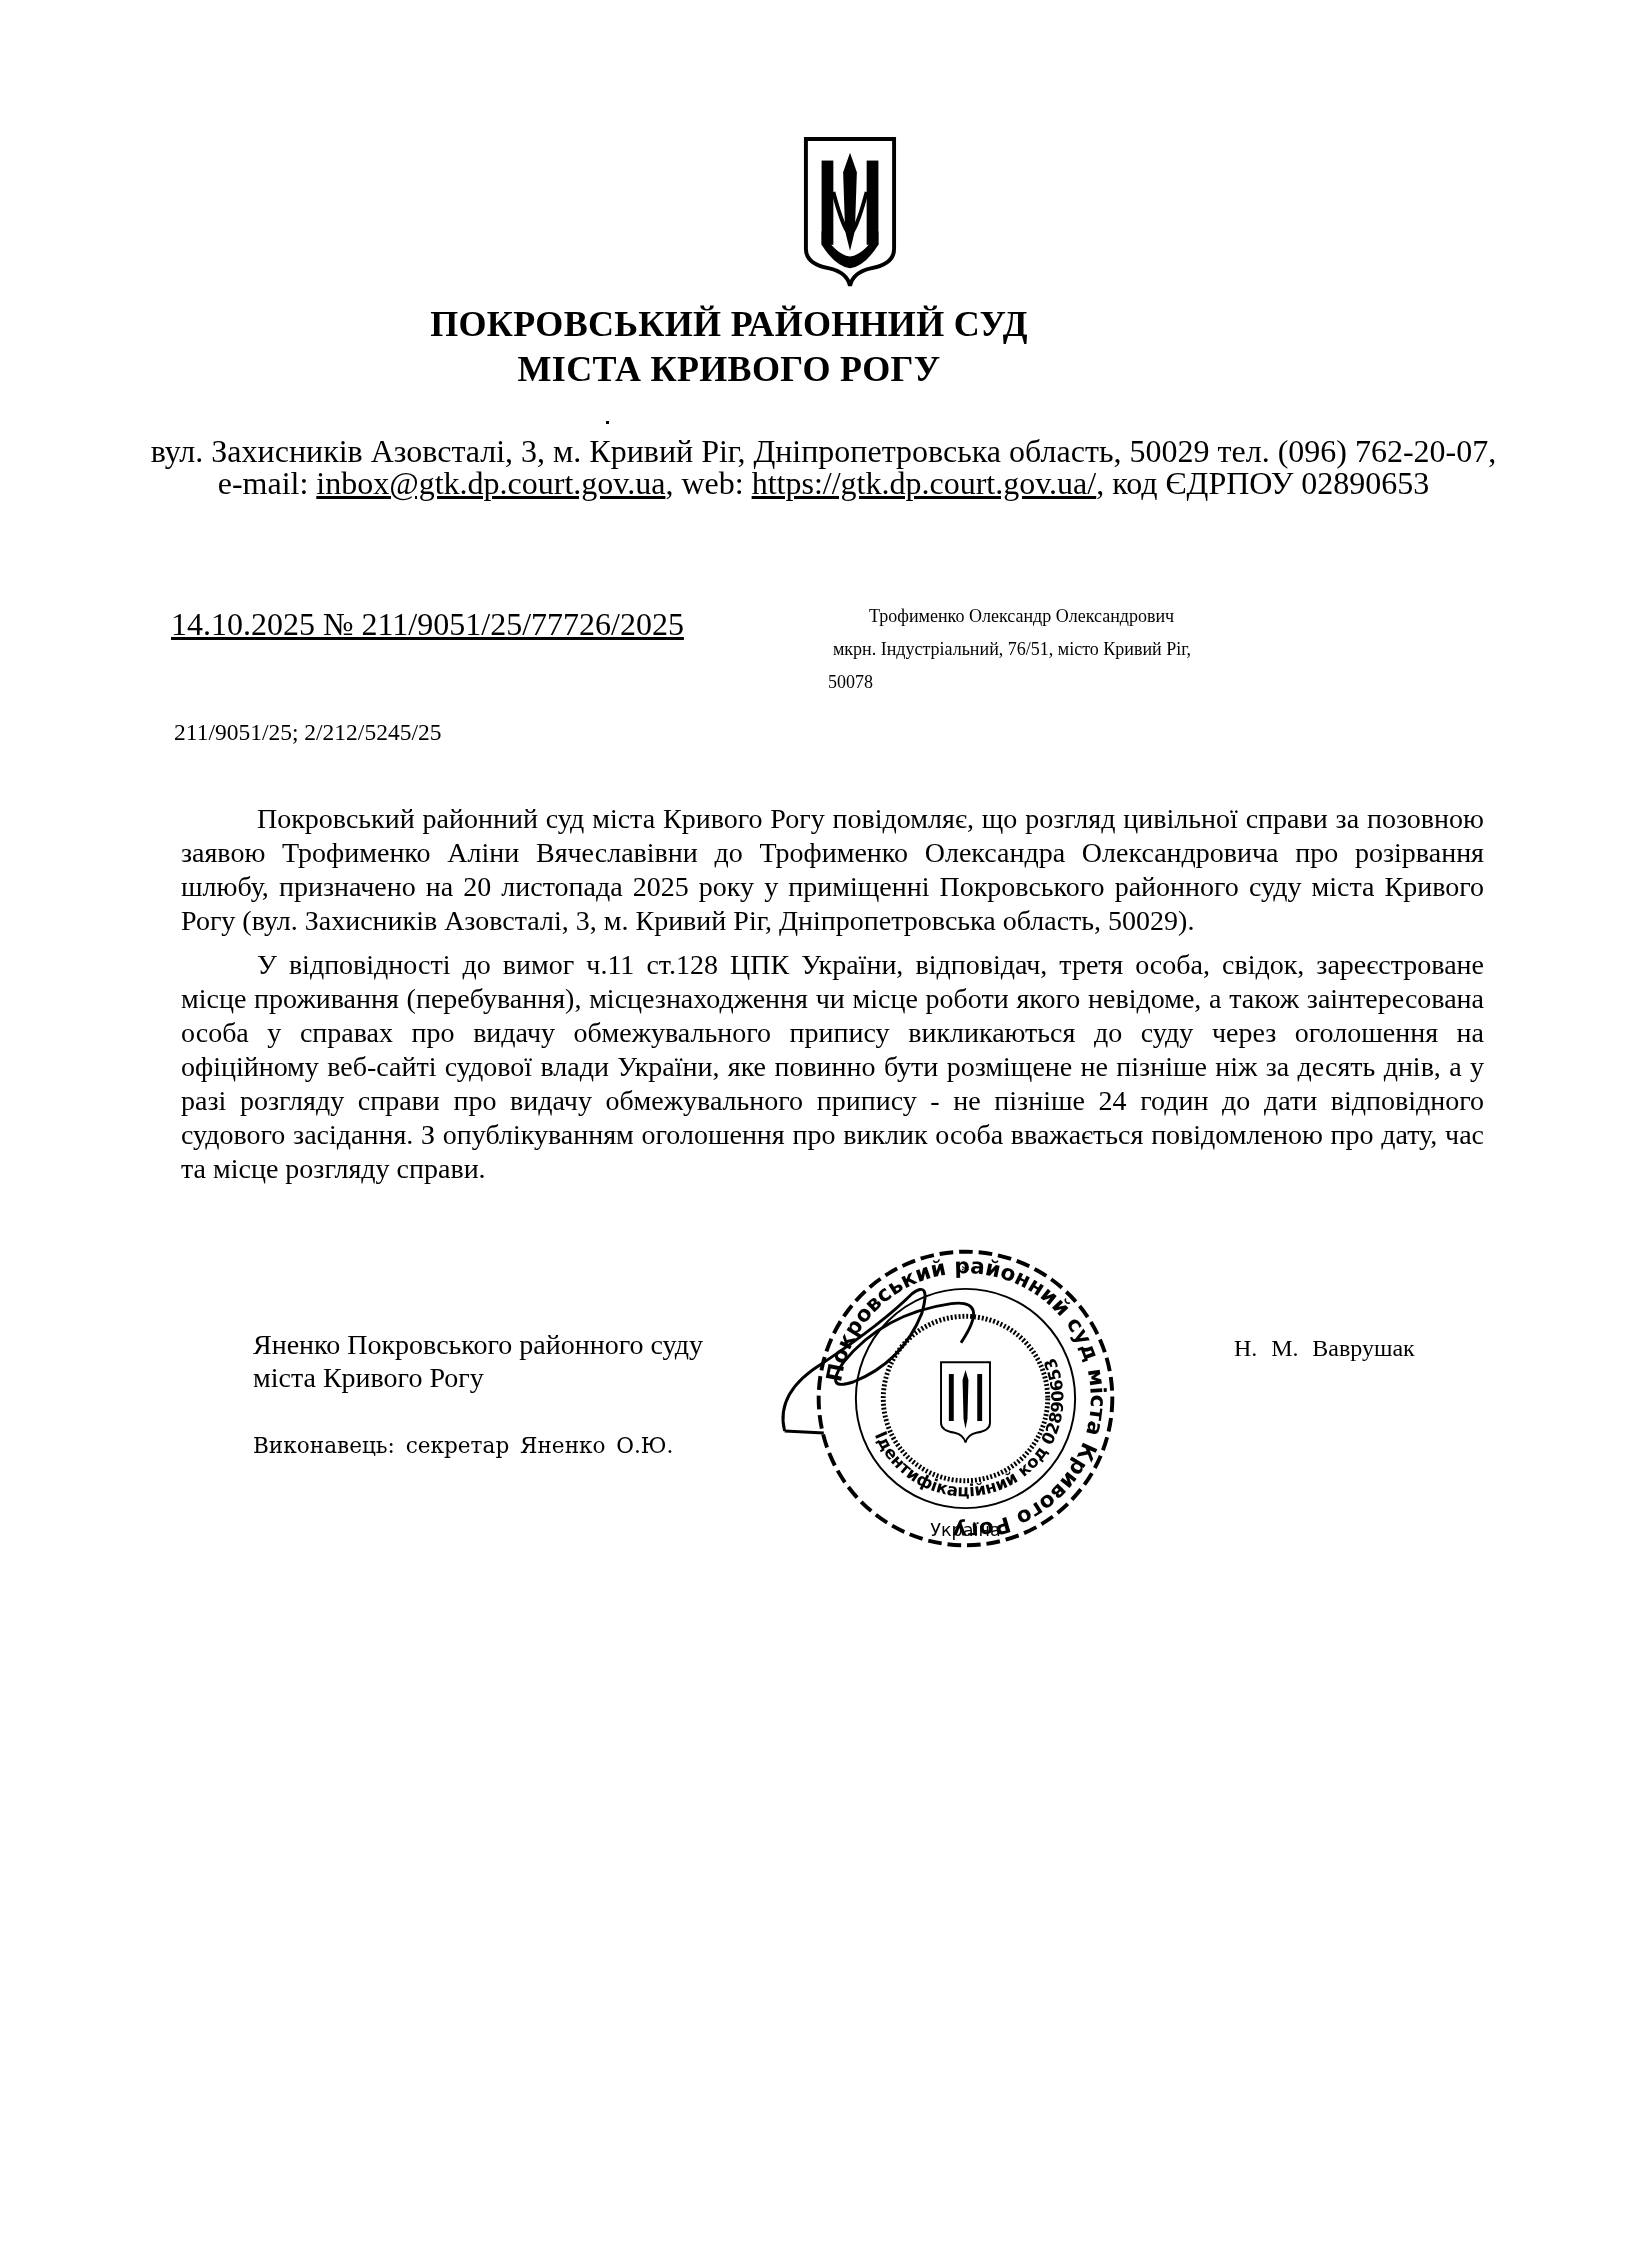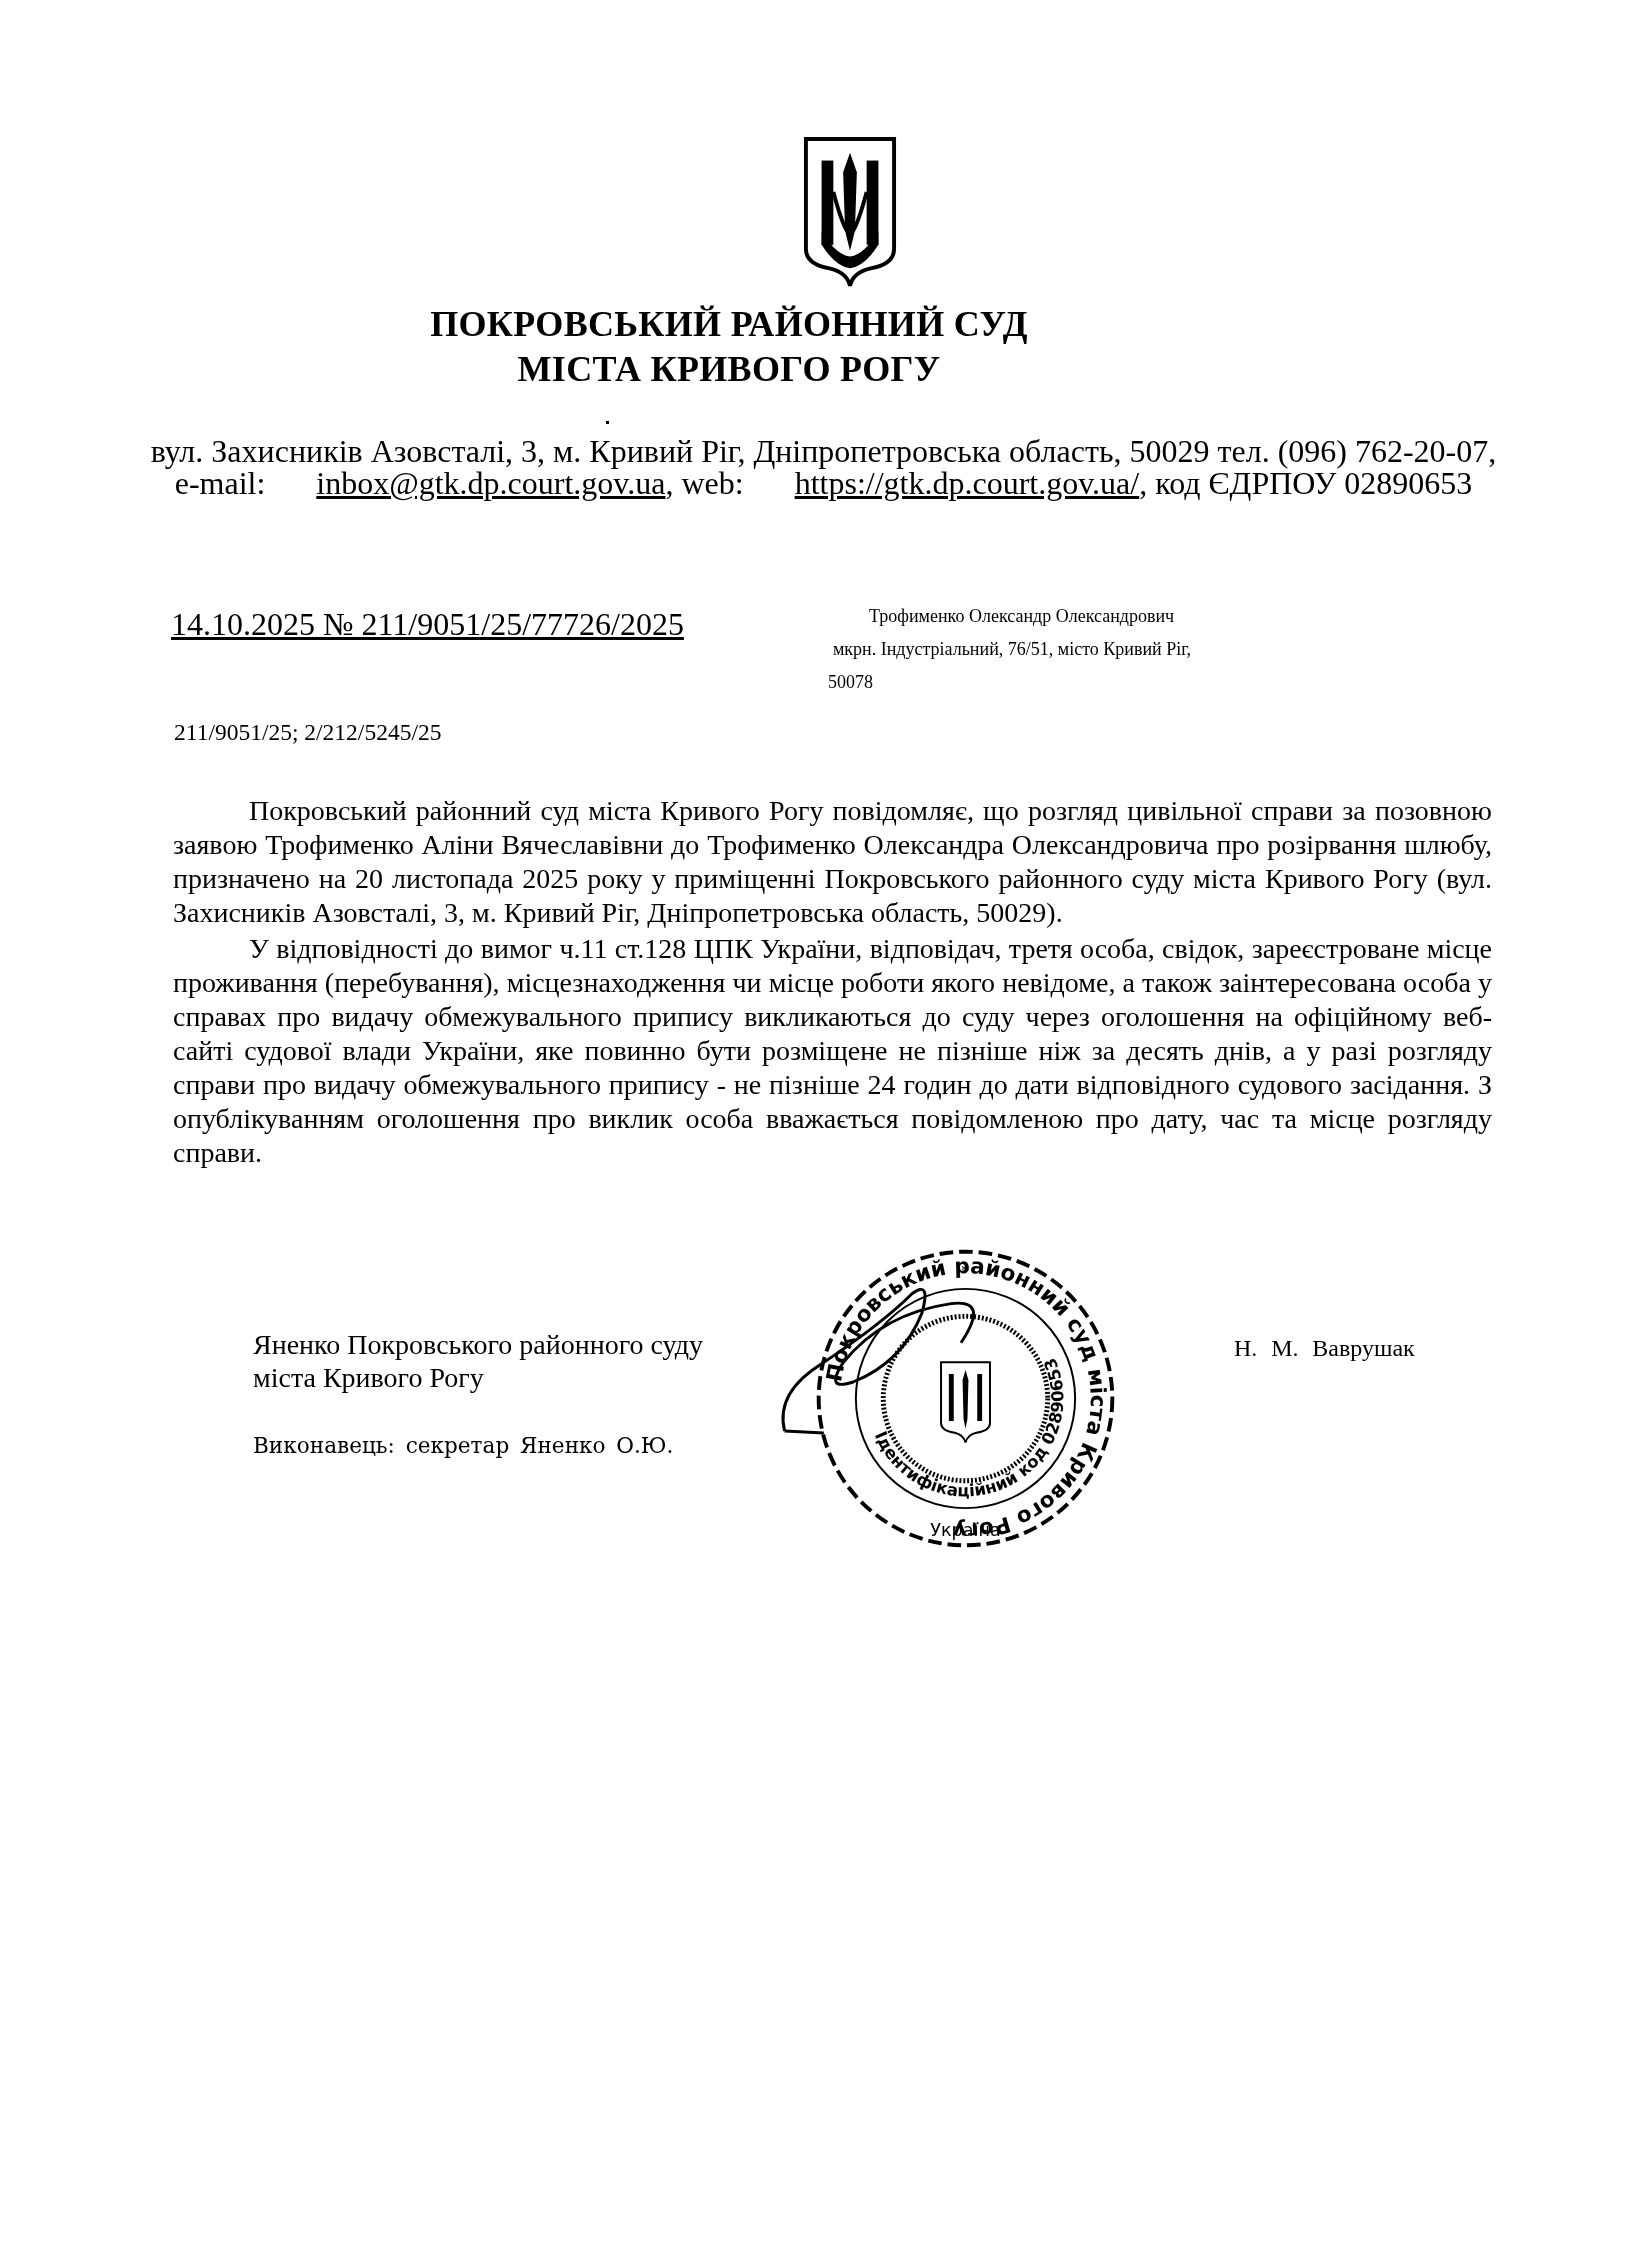--- a/index.html
+++ b/index.html
@@ -13,31 +13,31 @@
     left: 0; width: 1458px; text-align: center; font-weight: bold;
     font-size: 36px; line-height: 45px; letter-spacing: 0.3px;
   }
   .ct1 { top: 302px; }
   .ct2 { top: 347px; }
   .contacts {
     left: 147px; width: 1353px; text-align: center; font-size: 32px; line-height: 31px;
   }
   .c1 { top: 436px; }
   .c2 { top: 468px; }
-  .u { text-decoration: underline; margin-left: 43px; }
+  .u { text-decoration: underline; }
   .outno { left: 171px; top: 606px; font-size: 32px; text-decoration: underline; }
   .recipient { left: 828px; top: 600px; font-size: 18px; line-height: 33px; width: 686px; }
   .recipient .r1 { padding-left: 41px; }
   .recipient .r2 { padding-left: 4.9px; }
   .caseref { left: 174px; top: 719px; font-size: 23.5px; }
   .body {
     left: 171px; top: 792px; width: 1323px; font-size: 28px; line-height: 34px;
     text-align: justify;
   }
-  .body p { margin: 2px; text-indent: 76px; }
+  .body p { margin: 10px; text-indent: 76px; }
   .judge { left: 253px; top: 1328px; font-size: 28px; line-height: 33px; }
   .judge-name { left: 1234px; top: 1335px; font-size: 24px; word-spacing: 7.8px; }
   .executor { left: 253px; top: 1433px; font-size: 21.6px; font-family: "DejaVu Serif", serif; word-spacing: 3.9px; }
   .stamp { left: 804px; top: 1237px; width: 323px; height: 323px; }
   .signature { left: 765px; top: 1274px; width: 245px; height: 167px; }
   .tick { left: 606px; top: 421px; width: 2.9px; height: 2.9px; background: #000; }
 </style>
 </head>
 <body>
 

